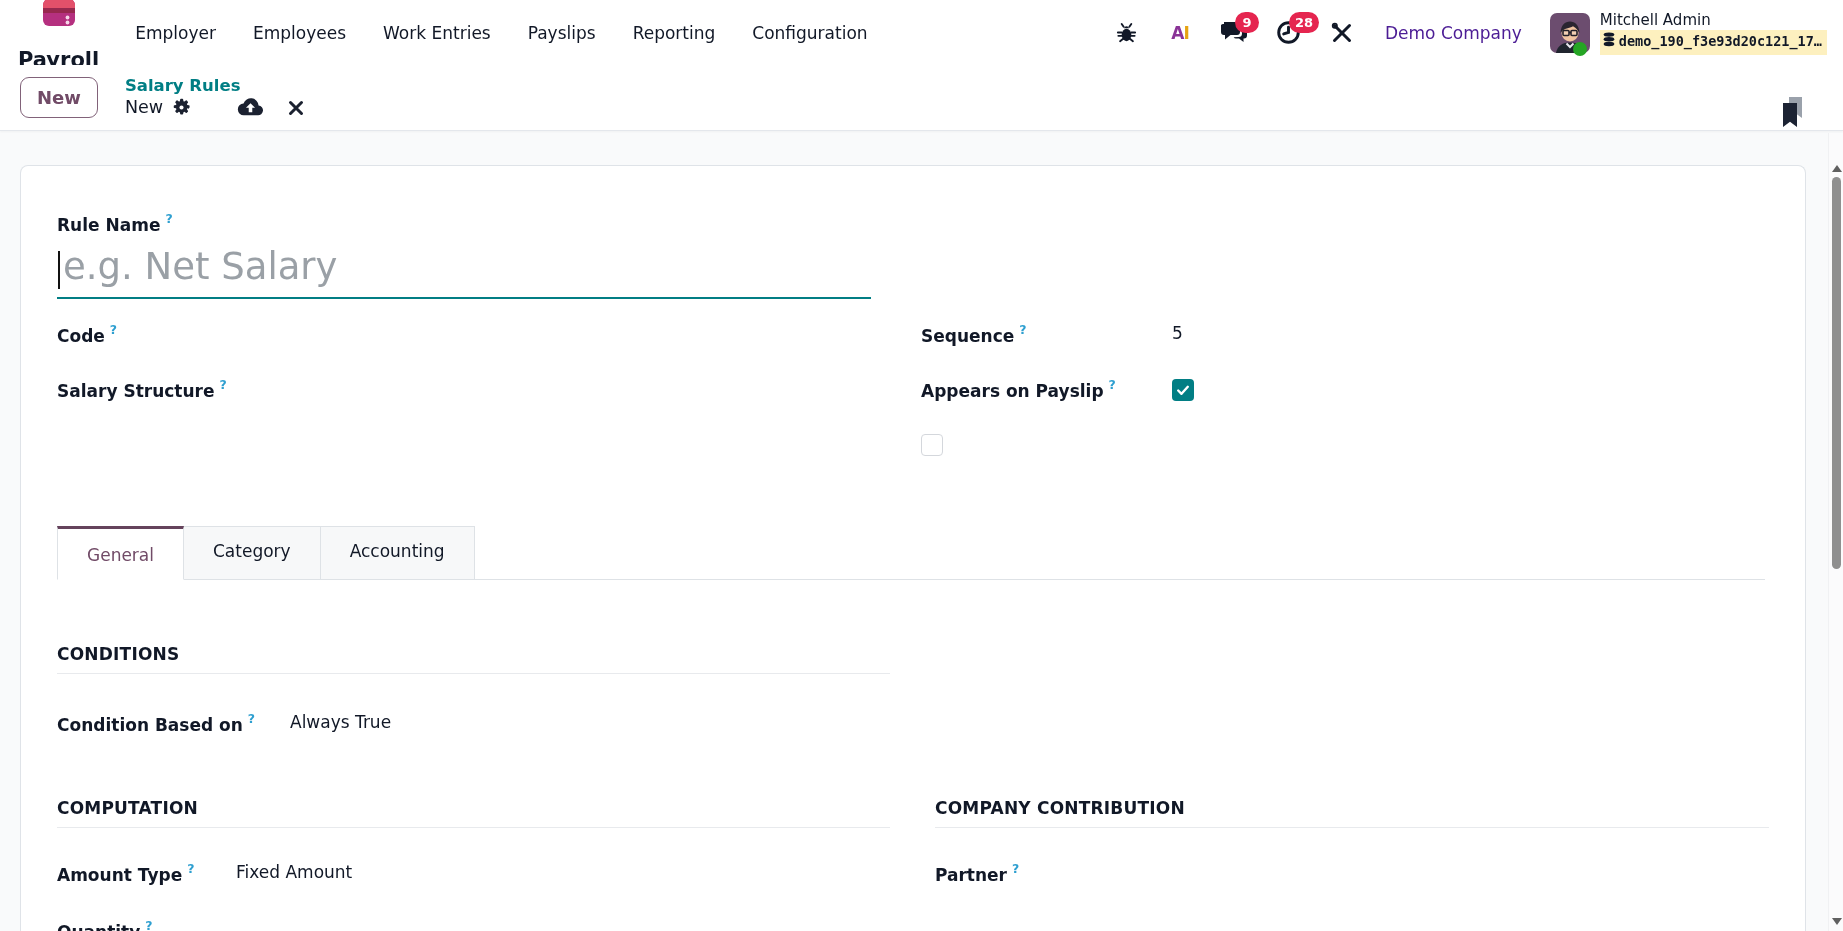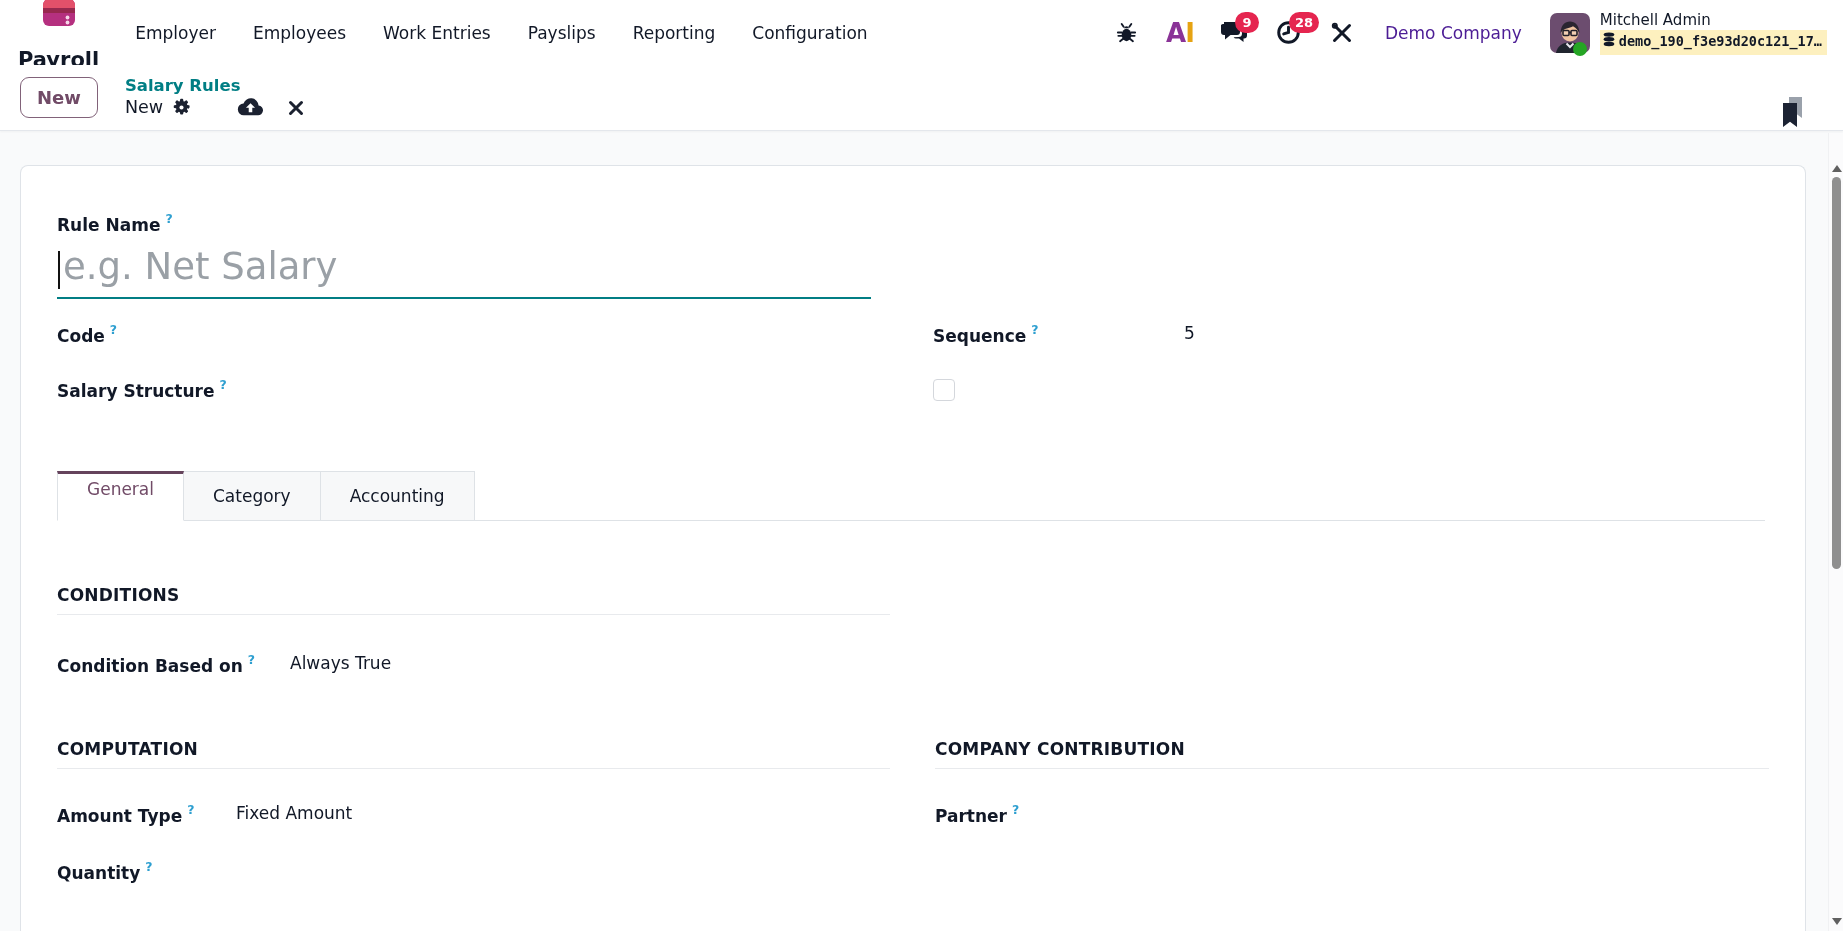--- a/index.html
+++ b/index.html
@@ -24,21 +24,21 @@
   .menu a { color: #111827; font-size: 17px; cursor: pointer; }
   .nav-right { margin-left: auto; display: flex; align-items: center; gap: 24px; }
   .icon-btn { position: relative; display: inline-flex; align-items: center; justify-content: center;
               width: 30px; height: 34px; cursor: pointer; }
   .badge {
     position: absolute; top: -4px; left: 16px;
     background: #e5254f; color: #fff; font-size: 13px; font-weight: 700;
     min-width: 24px; height: 21px; line-height: 21px; text-align: center;
     border-radius: 11px; padding: 0 6px;
   }
-  .ai-logo { font-size: 26px; font-weight: 800; letter-spacing: -1px; }
+  .ai-logo { font-size: 17px; font-weight: 800; letter-spacing: -1px; }
   .ai-logo .a { color: #8a3397; }
   .ai-logo .i { color: #e6a312; }
   .company-name { font-size: 17px; color: #4c1d95; cursor: pointer; margin: 0 4px; }
   .user-block { display: flex; align-items: center; gap: 10px; cursor: pointer; }
   .avatar-wrap { position: relative; width: 40px; height: 40px; }
   .status-dot { position: absolute; bottom: -3px; right: 3px; width: 14px; height: 14px;
                 border-radius: 50%; background: #25a524; }
   .user-texts { display: flex; flex-direction: column; line-height: 1.25; }
   .user-name { font-size: 15px; color: #111827; }
   .db-badge { display: inline-flex; align-items: center; gap: 4px;
@@ -82,42 +82,42 @@
   .rulename-wrap { position: relative; margin-top: 10px; width: 814px; }
   .rulename-input {
     width: 814px; border: none; outline: none; background: transparent;
     font-family: inherit; font-size: 37px; color: #374151;
     padding: 0 0 9px 6px;
     border-bottom: 2px solid #017e84;
   }
   .rulename-input::placeholder { color: #9aa0a6; opacity: 1; }
   .caret { position: absolute; left: 1px; top: 6px; width: 2px; height: 38px; background: #111; }
 
-  .form-grid { display: grid; grid-template-columns: 833px 834px; column-gap: 43px; margin-top: 16px; }
+  .form-grid { display: grid; grid-template-columns: 833px 834px; column-gap: 31px; margin-top: 16px; }
   .frow { display: flex; align-items: flex-start; min-height: 55px; padding-top: 8px; }
   .frow .lbl-l { width: 200px; flex: 0 0 200px; }
   .frow .lbl-r { width: 251px; flex: 0 0 251px; }
   .lbl-narrow span.txt { display: inline-block; max-width: 160px; line-height: 1.55; }
   .fval { font-size: 17px; color: #111827; }
   .ph-input { border: none; outline: none; background: transparent; font-family: inherit;
               font-size: 17px; color: #374151; width: 300px; }
   .ph-input::placeholder { color: #9aa0a6; opacity: 1; }
   .checkbox { width: 22px; height: 22px; border-radius: 4px; cursor: pointer; margin-top: 1px;
               display: inline-flex; align-items: center; justify-content: center; }
   .checkbox.checked { background: #017e84; }
   .checkbox.unchecked { background: #fff; border: 1px solid #d4d7dc; }
 
   
   .tabs { display: flex; margin-top: 46px; border-bottom: 1px solid #dee2e6; }
   .tab { padding: 14px 29px; font-size: 17px; cursor: pointer;
          background: #f7f8f9; border: 1px solid #dee2e6; border-bottom: none; color: #111827; }
   .tab + .tab { border-left: none; }
   .tab.active {
     background: #fff; color: #714B67; font-weight: 400;
-    border-top: 3px solid #65435C; padding-top: 5px;
+    border-top: 3px solid #65435C; padding-top: 16px;
     margin-bottom: -1px; border-bottom: 1px solid #fff;
   }
 
   
   .section-title { font-size: 17px; font-weight: 700; color: #111827; letter-spacing: .2px; }
   .section-rule { border: none; border-top: 1px solid #e8eaed; margin-top: 9px; }
   .sec-conditions { margin-top: 64px; width: 833px; }
   .cond-row { display: flex; margin-top: 38px; }
   .cond-row .lbl { width: 233px; flex: 0 0 233px; }
   .sec-two-col { display: grid; grid-template-columns: 833px 834px; column-gap: 45px; margin-top: 64px; }
@@ -286,20 +286,28 @@
           <input class="ph-input" type="text" style="">
         </div>
       </div>
 
       <div>
         <div class="frow">
           <span class="field-label lbl-r"><span>Sequence</span><sup class="help">?</sup></span>
           <span class="fval">5</span>
         </div>
         <div class="frow">
+          <span class="field-label lbl-r"><span>Appears on Payslip</span><sup class="help">?</sup></span>
+          <span class="checkbox checked">
+            <svg viewBox="0 0 14 14" width="14" height="14">
+                <path d="M2.2 7.5L5.5 10.8l6.3-7" stroke="#fff" stroke-width="2.4" fill="none" stroke-linecap="round" stroke-linejoin="round"></path>
+              </svg>
+          </span>
+        </div>
+        <div class="frow">
           <span class="checkbox unchecked"></span>
         </div>
       </div>
     </div>
 
     <div class="tabs">
       <span class="tab active">General</span>
       <span class="tab">Category</span>
       <span class="tab">Accounting</span>
     </div>

